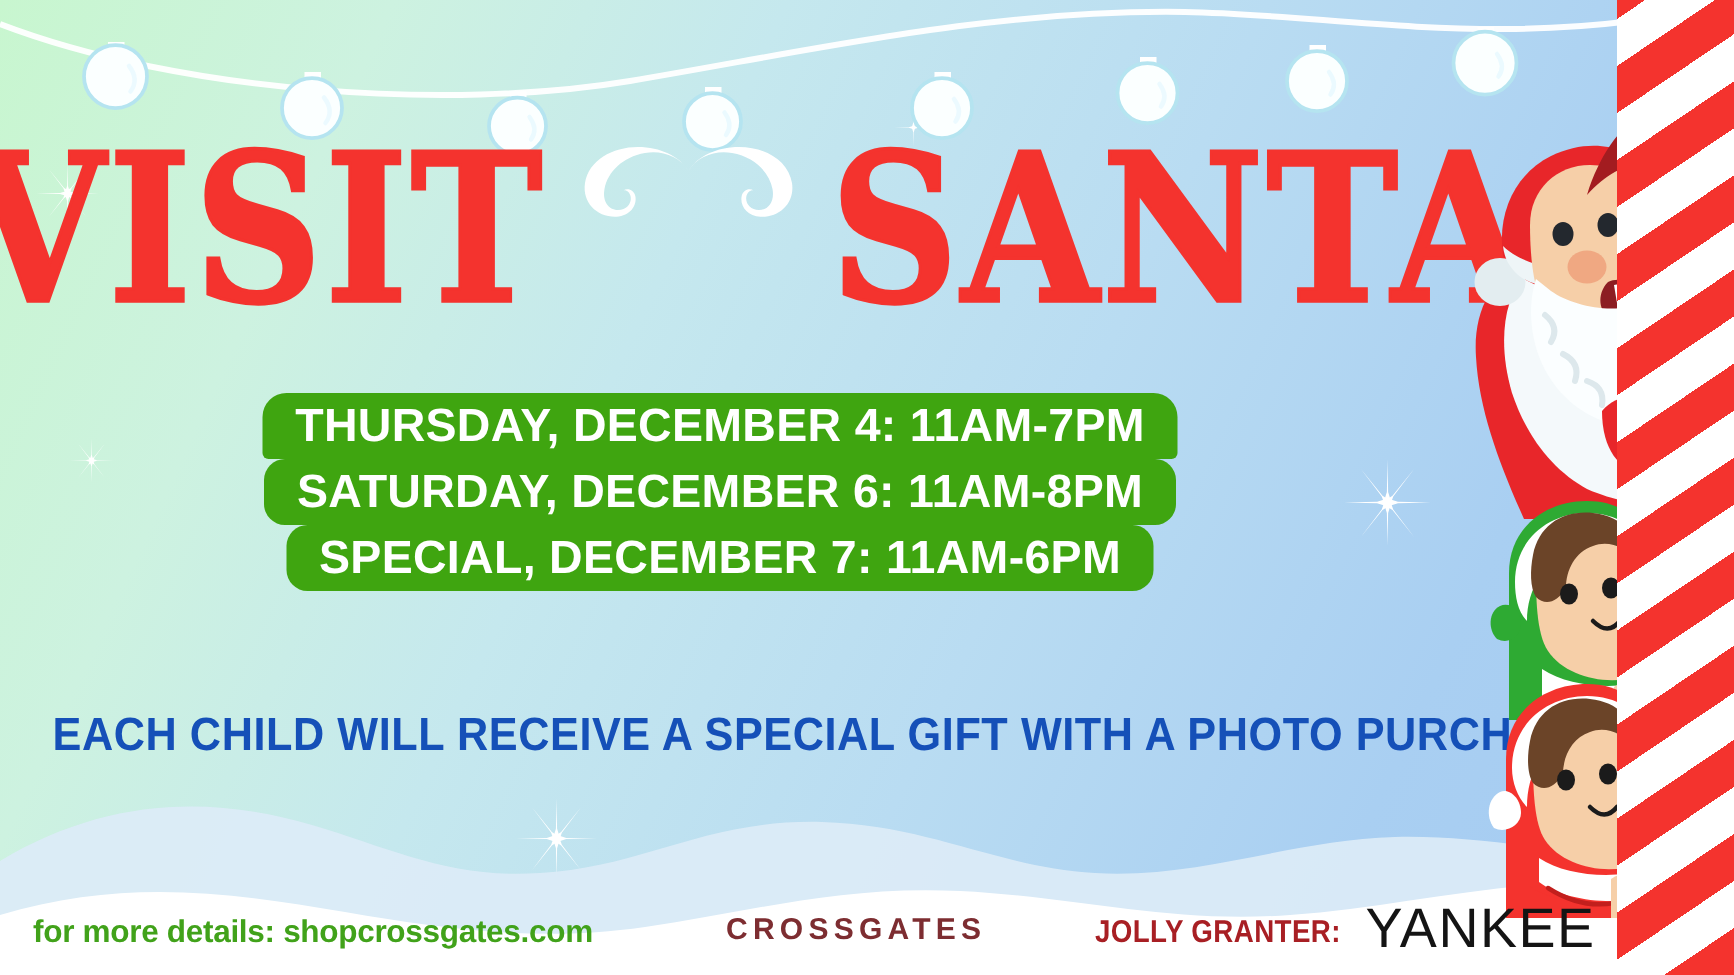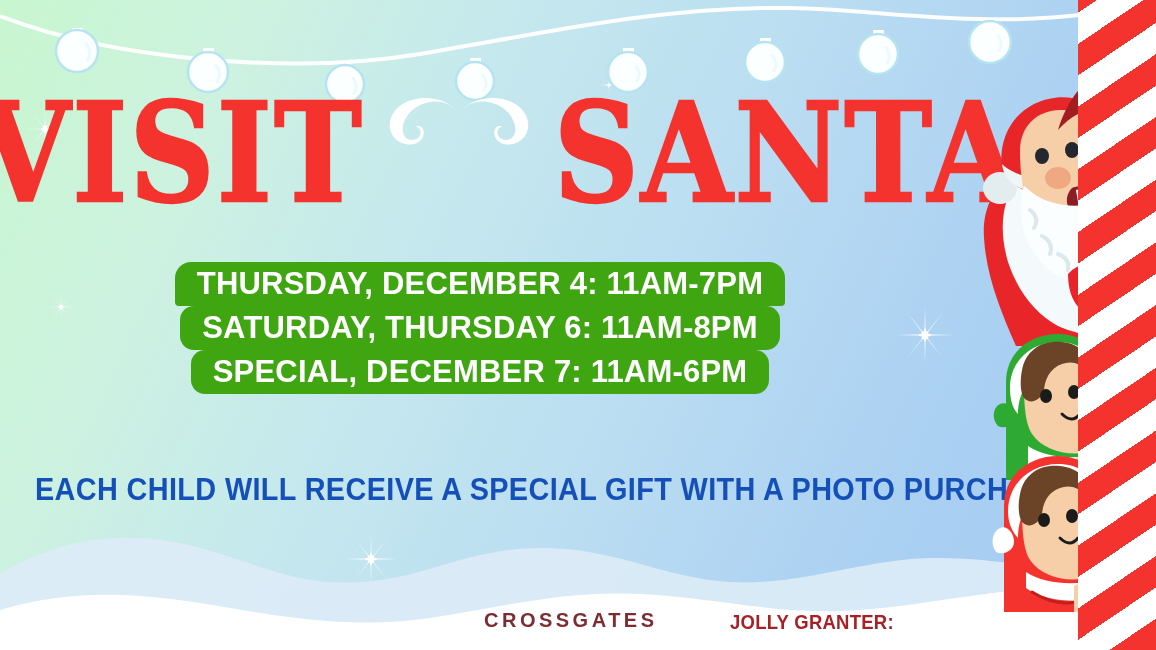--- a/index.html
+++ b/index.html
@@ -223,21 +223,21 @@
       <path d="M150,34 C138,14 114,6 92,10 C62,15 42,36 38,58 C35,74 43,86 56,86
                C67,86 74,78 73,69 C72,62 67,59 63,60 C69,56 77,59 79,67
                C82,80 72,94 54,95 C28,96 8,76 12,50 C17,18 52,0 88,2
                C118,4 140,17 150,34 Z" fill="#ffffff"></path>
     </svg>
     <span class="word">SANTA</span>
   </div>
 
   <div id="schedule">
     <div class="sched-line">THURSDAY, DECEMBER 4: 11AM-7PM</div>
-    <div class="sched-line">SATURDAY, THURSDAY 6: 11AM-8PM</div>
+    <div class="sched-line">SATURDAY, DECEMBER 6: 11AM-8PM</div>
     <div class="sched-line">SPECIAL, DECEMBER 7: 11AM-6PM</div>
   </div>
 
   <div id="tagline">EACH CHILD WILL RECEIVE A SPECIAL GIFT WITH A PHOTO PURCHASE</div>
 
   <svg id="snow" viewBox="0 0 1156 160" preserveAspectRatio="none">
     <path d="M0,84 C70,42 140,40 208,60 C262,76 300,96 360,92 C430,88 470,56 548,58
              C620,60 664,88 730,92 C800,96 860,70 930,68 C1010,66 1090,92 1156,80
              L1156,160 L0,160 Z" fill="#dcecf7" opacity="0.92"></path>
     <path d="M0,120 C80,96 150,104 230,118 C300,130 360,138 430,128 C500,118 560,100 640,104
@@ -298,19 +298,21 @@
     <ellipse cx="56" cy="68" rx="6" ry="7" fill="#1b1b1b"></ellipse>
     <ellipse cx="84" cy="64" rx="6" ry="7" fill="#1b1b1b"></ellipse>
     <path d="M72,86 q10,10 18,0" fill="none" stroke="#1b1b1b" stroke-width="3" stroke-linecap="round"></path>
     <path d="M38,120 C56,132 86,134 110,128 L110,146 C86,152 54,148 38,136 Z" fill="#ffffff"></path>
     <path d="M30,138 C52,152 86,156 110,150 L110,160 L30,160 Z" fill="#f4332e"></path>
     <path d="M44,140 q22,14 44,10" fill="none" stroke="#c21f1d" stroke-width="3" stroke-linecap="round"></path>
     <path d="M86,134 C94,128 108,130 110,136 L110,160 L86,160 Z" fill="#f6cfa8"></path>
   </svg>
 
   <div id="footer">
+    <div id="details">for more details: shopcrossgates.com</div>
     <div id="crossgates">CROSSGATES</div>
     <div id="jolly">JOLLY GRANTER:</div>
     <div id="yankee">
+      <span class="l1">YANKEE</span>
     </div>
   </div>
 
 </div>
 
 </body></html>

